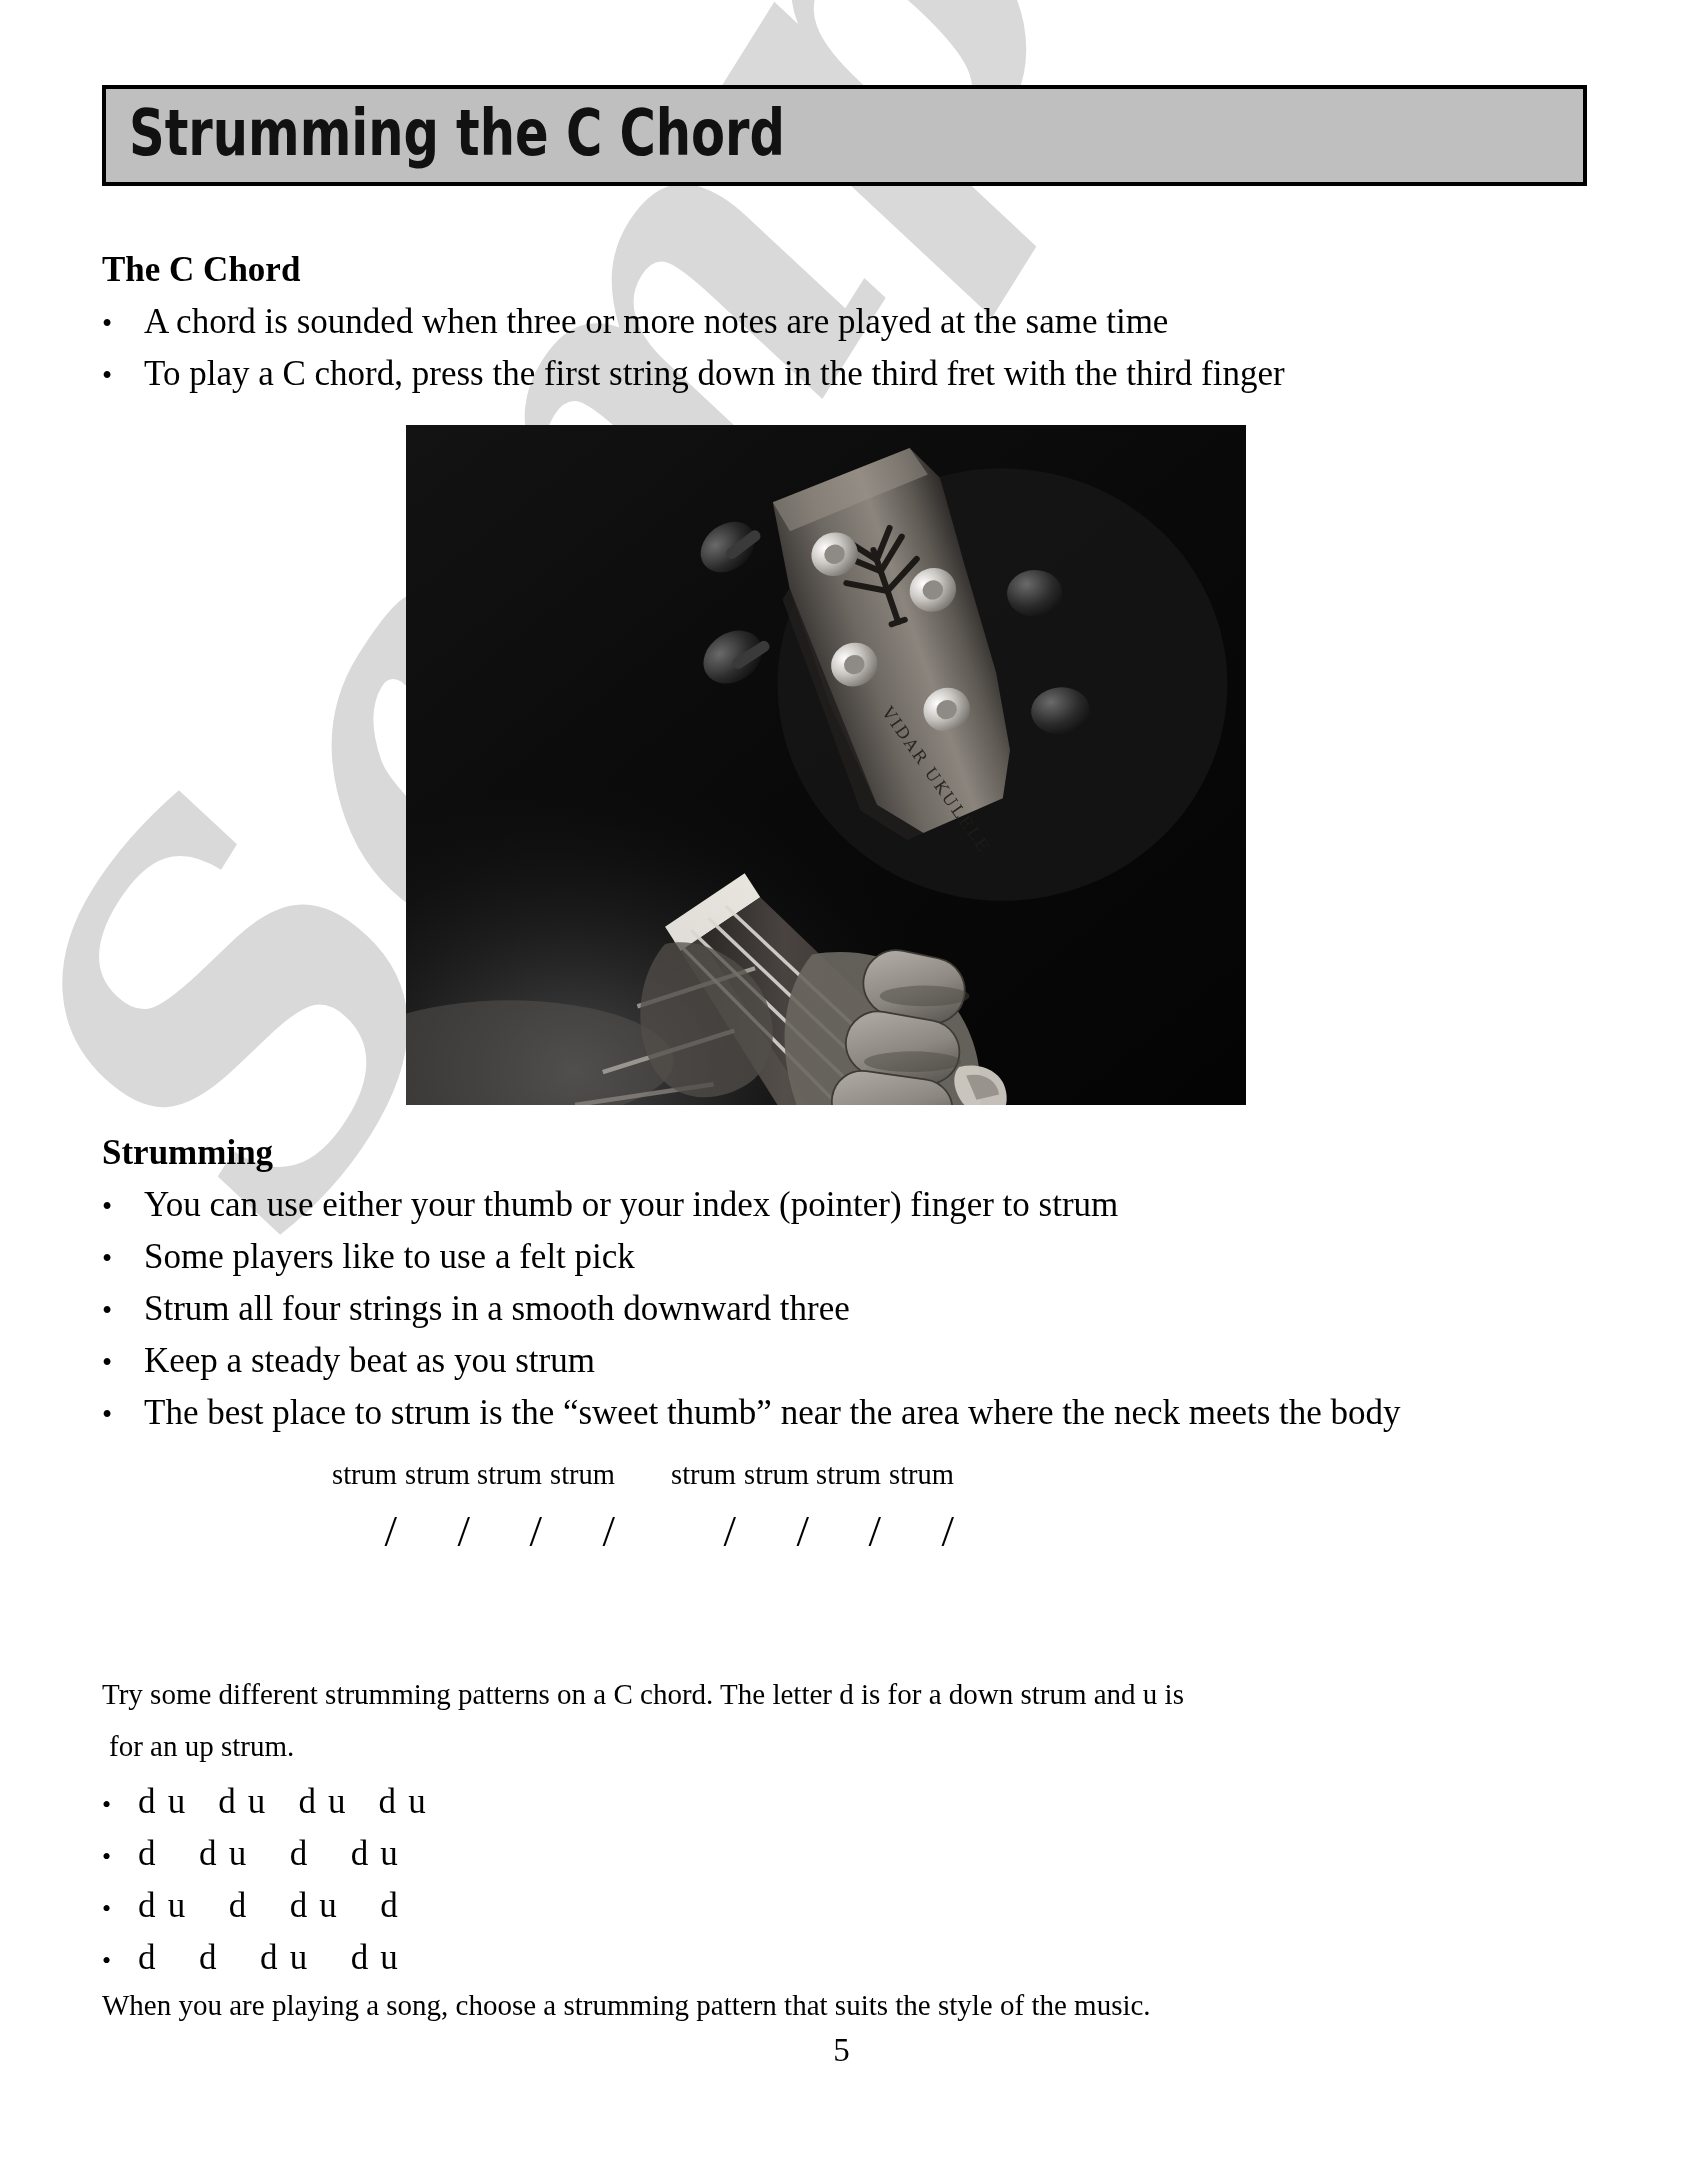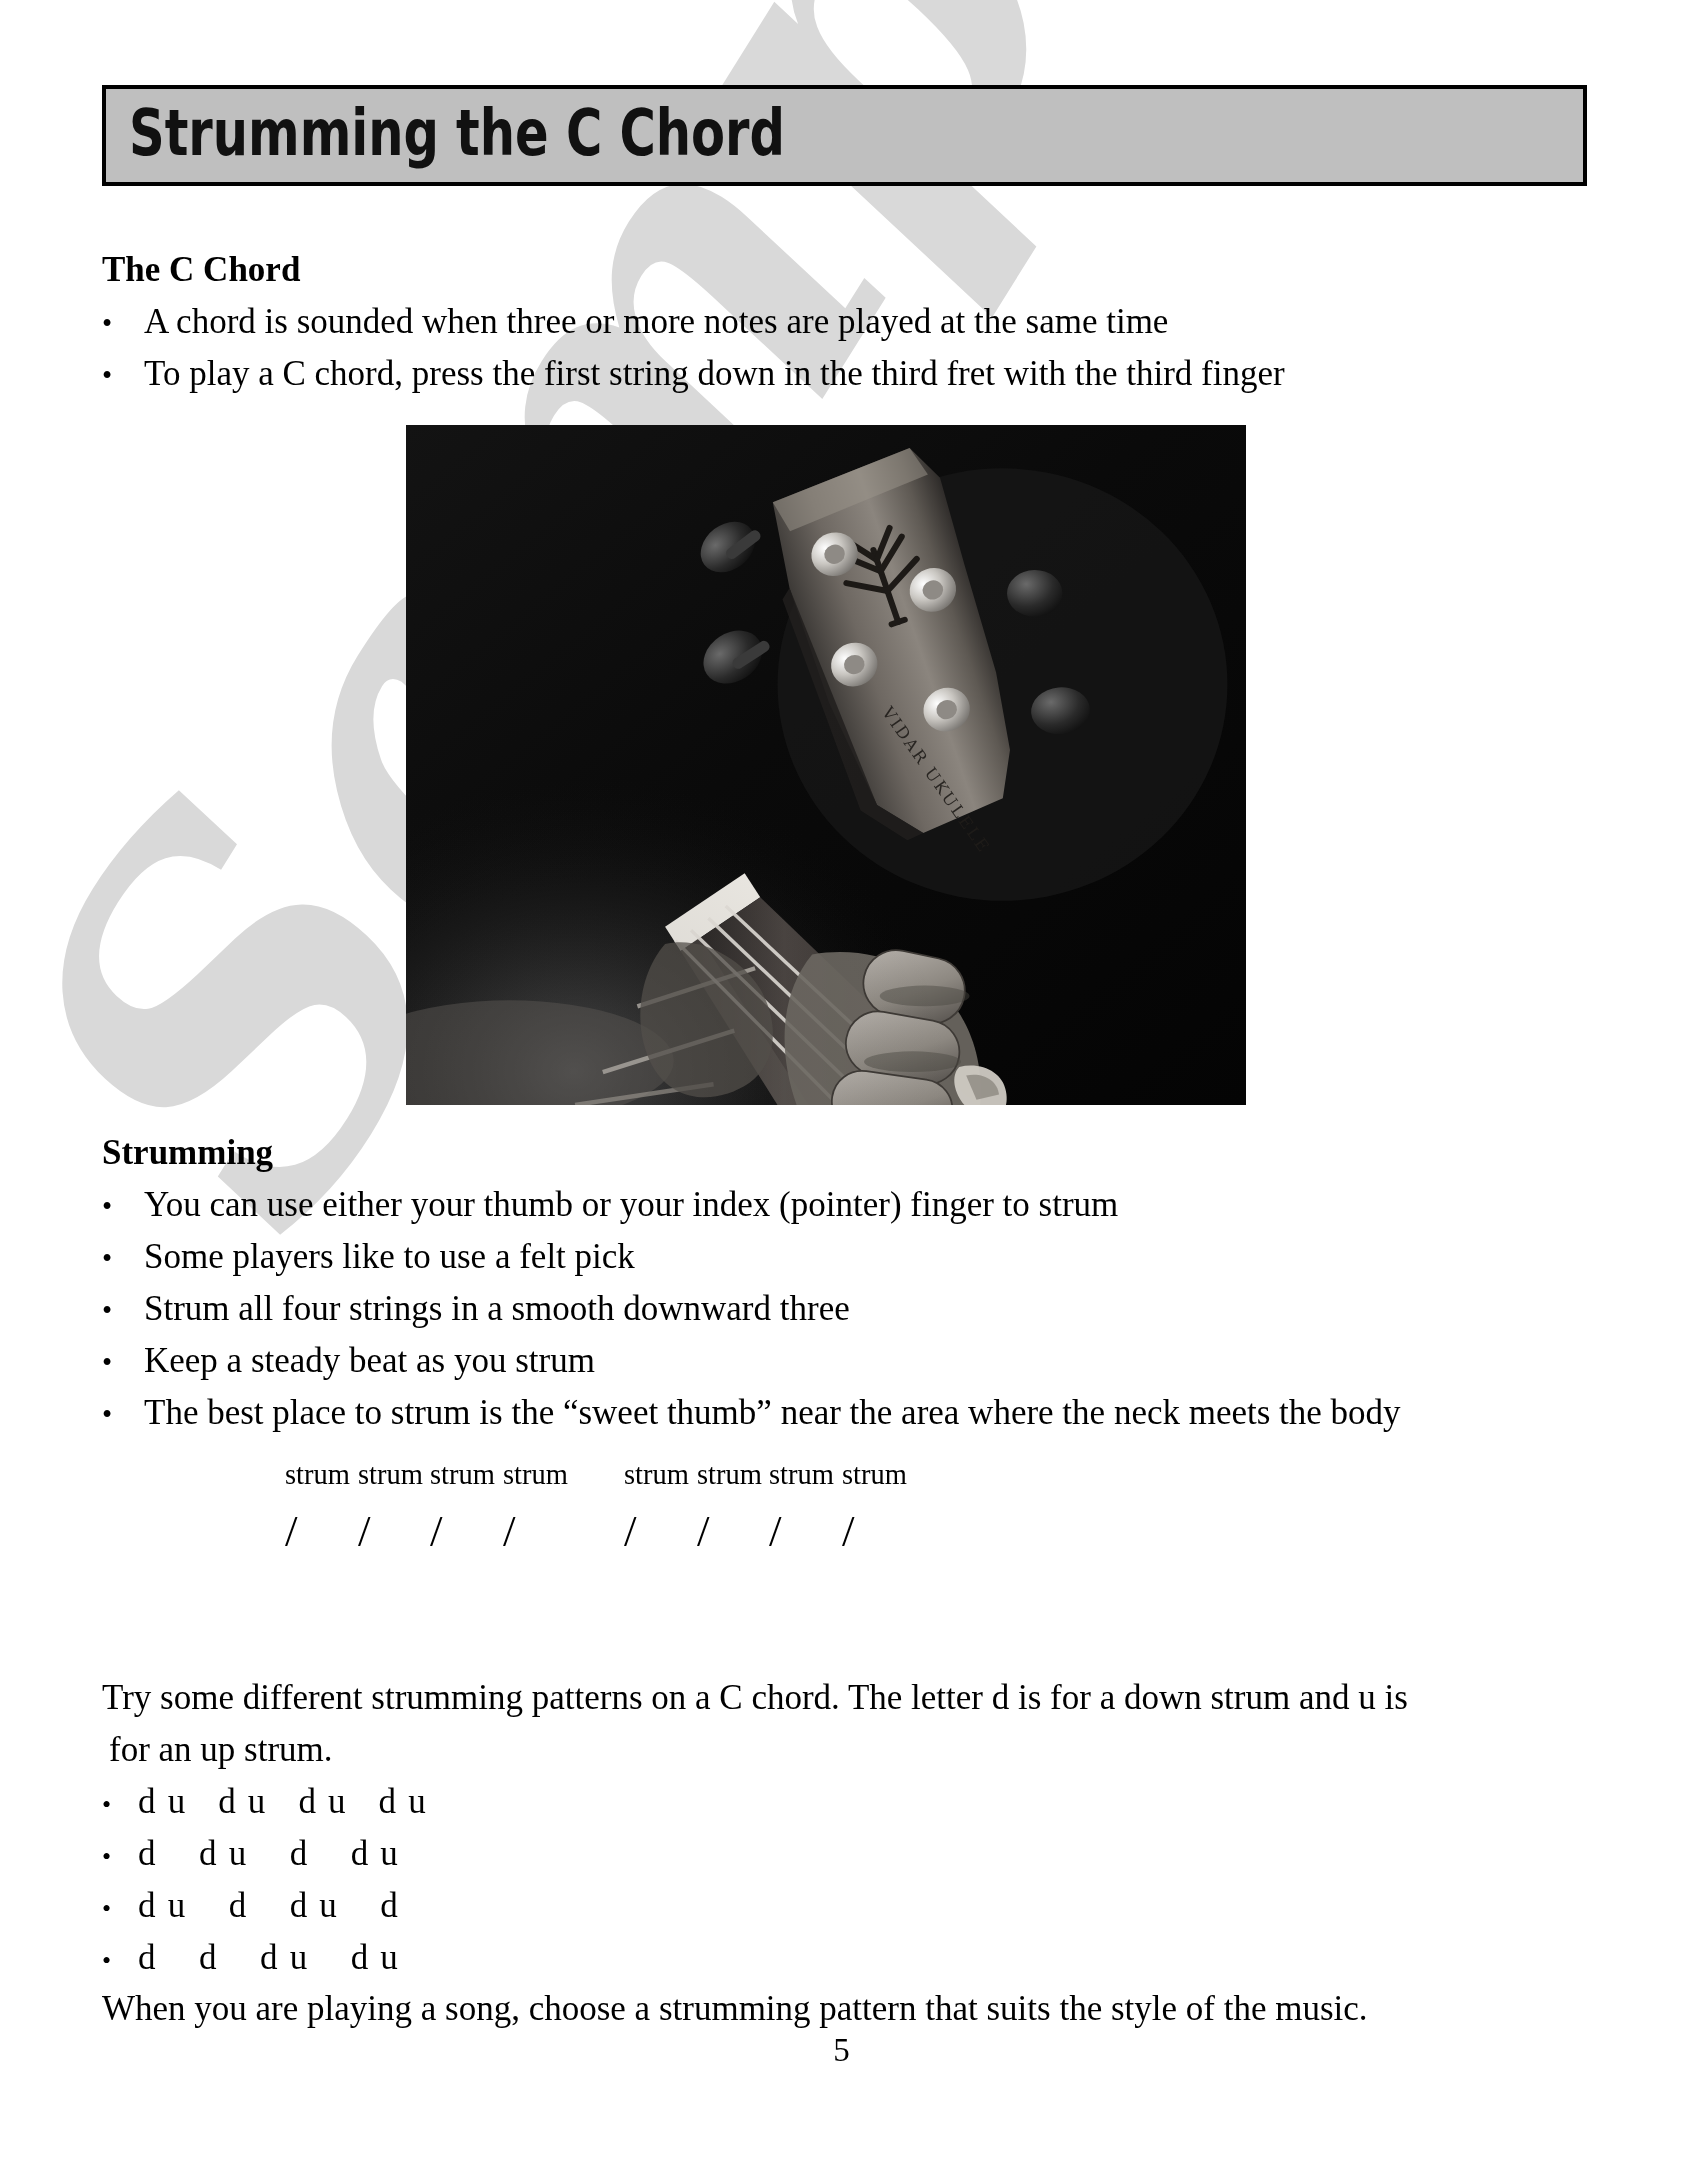--- a/index.html
+++ b/index.html
@@ -101,21 +101,21 @@
   .bullet-dot {
     display: inline-block;
     width: 42px;
     flex: 0 0 42px;
     font-size: 29px;
   }
   .bullet-text { display: inline-block; text-align: center; }
 
   .para-line {
     position: absolute;
-    font-size: 35px;
+    font-size: 29px;
     line-height: 1;
     white-space: nowrap;
   }
 
   
   #photo-frame {
     position: absolute;
     left: 406px;
     top: 425px;
     width: 840px;
@@ -136,21 +136,21 @@
     position: absolute;
     left: 285px;
     top: 1461px;
     width: 968px;
     height: 104px;
   }
   .strum-col {
     position: absolute;
     top: 0;
     width: 112px;
-    text-align: left;
+    text-align: right;
   }
   .strum-label {
     font-size: 28.5px;
     line-height: 1;
     display: block;
   }
   .strum-slash {
     display: block;
     margin-top: 19px;
     font-size: 45px;

